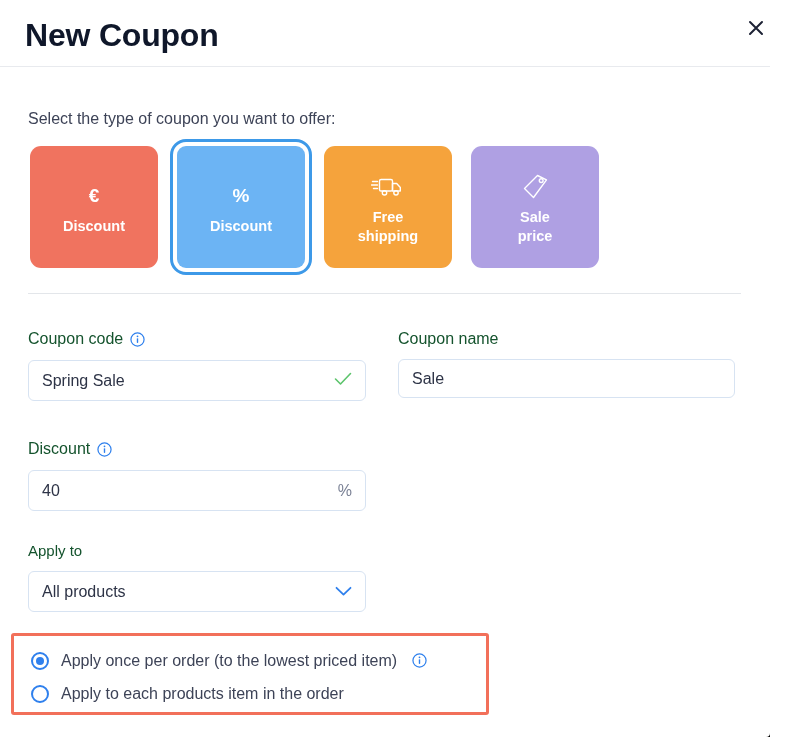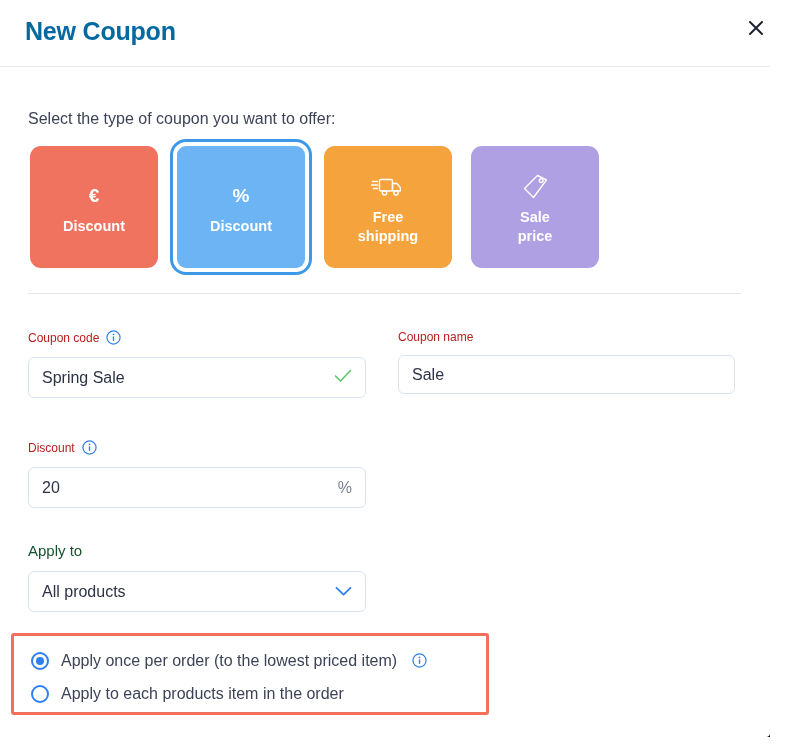--- a/index.html
+++ b/index.html
@@ -51,23 +51,23 @@
   
   .header {
     position: absolute;
     left: 0; top: 0;
     width: 770px; height: 67px;
     border-bottom: 1px solid #e8eaee;
   }
   .header-title {
     position: absolute;
     left: 25px; top: 17px;
-    font-size: 25px;
+    font-size: 32px;
     font-weight: bold;
-    color: #0369a1;
+    color: #0f172a;
     letter-spacing: -0.2px;
   }
   .close-btn {
     position: absolute;
     left: 742px; top: 14px;
     width: 28px; height: 28px;
     display: flex; align-items: center; justify-content: center;
     color: #1d2235;
     cursor: pointer;
   }
@@ -128,22 +128,22 @@
   
   .divider {
     position: absolute;
     left: 28px; top: 293px;
     width: 713px; height: 1px;
     background: #e3e6ea;
   }
 
   
   .field-label {
-    font-size: 12px;
-    color: #b91c1c;
+    font-size: 16px;
+    color: #14532d;
     display: flex;
     align-items: center;
     gap: 7px;
   }
   .field-label.muted { color: #14532d; font-size: 15px; }
 
   .input-box {
     border: 1px solid #d7e3f2;
     border-radius: 6px;
     background: #fff;
@@ -309,21 +309,21 @@
       <span>Discount</span>
       <span class="info-icon">
         <svg width="15" height="15" viewBox="0 0 16 16">
           <circle cx="8" cy="8" r="7" fill="none" stroke="#2f80ed" stroke-width="1.3"></circle>
           <circle cx="8" cy="4.6" r="0.95" fill="#2f80ed"></circle>
           <rect x="7.25" y="6.6" width="1.5" height="5" rx="0.7" fill="#2f80ed"></rect>
         </svg>
       </span>
     </div>
     <div class="input-box">
-      <span class="val" placeholder="0">20</span>
+      <span class="val" placeholder="0">40</span>
       <span class="suffix">%</span>
     </div>
   </div>
 
   <div id="grp-apply">
     <div class="field-label muted">Apply to</div>
     <div class="input-box">
       <span class="val">All products</span>
       <span class="chev">
         <svg width="17" height="11" viewBox="0 0 17 11">

